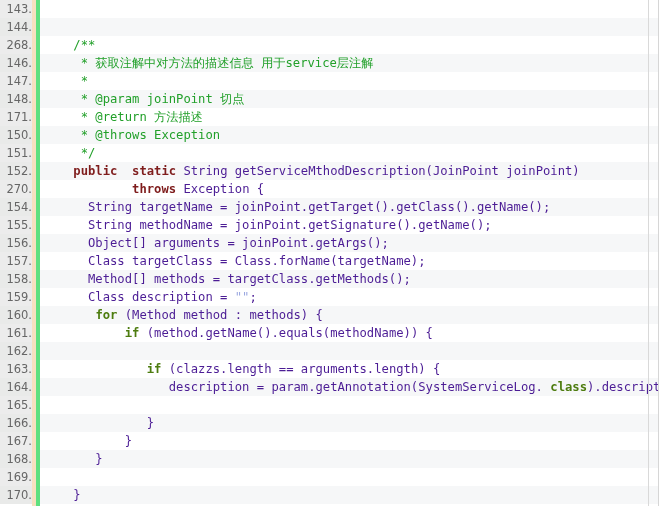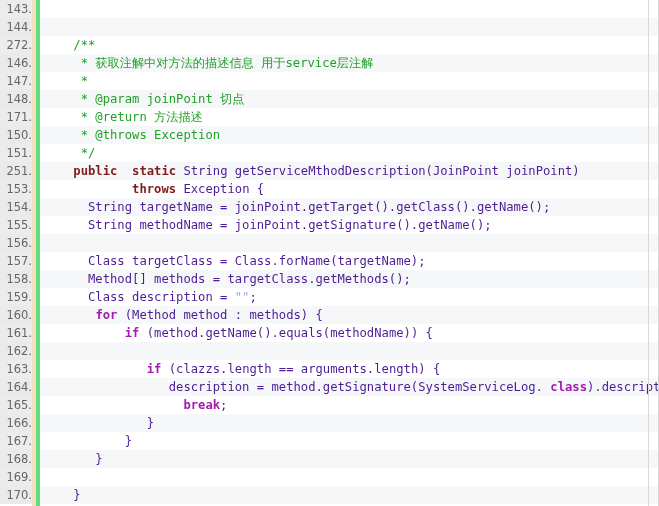--- a/index.html
+++ b/index.html
@@ -87,52 +87,52 @@
     font-family: "DejaVu Sans Mono", "Liberation Mono", monospace;
     font-size: 12.2px;
     color: #2b2b2b;
     white-space: pre;
     letter-spacing: 0px;
   }
 
   
   .tok-comment  { color: #22a02a; }
   .tok-kw       { color: #7f1d1d; font-weight: bold; }
-  .tok-kw2      { color: #a21caf; font-weight: bold; }
+  .tok-kw2      { color: #4d7c0f; font-weight: bold; }
   .tok-str      { color: #9aa7e0; }
   .tok-plain    { color: #4c1d95; }
 </style>
 </head>
 <body>
 
 <div id="editor">
   <div id="rows">
       <div class="row"><div class="gutter-num">143.</div><div class="code"></div></div>
       <div class="row alt"><div class="gutter-num">144.</div><div class="code"></div></div>
-      <div class="row"><div class="gutter-num">272.</div><div class="code"><span class="tok-comment">    /**</span></div></div>
+      <div class="row"><div class="gutter-num">268.</div><div class="code"><span class="tok-comment">    /**</span></div></div>
       <div class="row alt"><div class="gutter-num">146.</div><div class="code"><span class="tok-comment">     * 获取注解中对方法的描述信息 用于service层注解</span></div></div>
       <div class="row"><div class="gutter-num">147.</div><div class="code"><span class="tok-comment">     *</span></div></div>
       <div class="row alt"><div class="gutter-num">148.</div><div class="code"><span class="tok-comment">     * @param joinPoint 切点</span></div></div>
       <div class="row"><div class="gutter-num">171.</div><div class="code"><span class="tok-comment">     * @return 方法描述</span></div></div>
       <div class="row alt"><div class="gutter-num">150.</div><div class="code"><span class="tok-comment">     * @throws Exception</span></div></div>
       <div class="row"><div class="gutter-num">151.</div><div class="code"><span class="tok-comment">     */</span></div></div>
-      <div class="row alt"><div class="gutter-num">251.</div><div class="code"><span class="tok-plain">    </span><span class="tok-kw">public</span><span class="tok-plain">  </span><span class="tok-kw">static</span><span class="tok-plain"> String getServiceMthodDescription(JoinPoint joinPoint)</span></div></div>
-      <div class="row"><div class="gutter-num">153.</div><div class="code"><span class="tok-plain">            </span><span class="tok-kw">throws</span><span class="tok-plain"> Exception {</span></div></div>
+      <div class="row alt"><div class="gutter-num">152.</div><div class="code"><span class="tok-plain">    </span><span class="tok-kw">public</span><span class="tok-plain">  </span><span class="tok-kw">static</span><span class="tok-plain"> String getServiceMthodDescription(JoinPoint joinPoint)</span></div></div>
+      <div class="row"><div class="gutter-num">270.</div><div class="code"><span class="tok-plain">            </span><span class="tok-kw">throws</span><span class="tok-plain"> Exception {</span></div></div>
       <div class="row alt"><div class="gutter-num">154.</div><div class="code"><span class="tok-plain">      String targetName = joinPoint.getTarget().getClass().getName();</span></div></div>
       <div class="row"><div class="gutter-num">155.</div><div class="code"><span class="tok-plain">      String methodName = joinPoint.getSignature().getName();</span></div></div>
-      <div class="row alt"><div class="gutter-num">156.</div></div>
+      <div class="row alt"><div class="gutter-num">156.</div><div class="code"><span class="tok-plain">      Object[] arguments = joinPoint.getArgs();</span></div></div>
       <div class="row"><div class="gutter-num">157.</div><div class="code"><span class="tok-plain">      Class targetClass = Class.forName(targetName);</span></div></div>
       <div class="row alt"><div class="gutter-num">158.</div><div class="code"><span class="tok-plain">      Method[] methods = targetClass.getMethods();</span></div></div>
       <div class="row"><div class="gutter-num">159.</div><div class="code"><span class="tok-plain">      Class description = </span><span class="tok-str">""</span><span class="tok-plain">;</span></div></div>
       <div class="row alt"><div class="gutter-num">160.</div><div class="code"><span class="tok-plain">       </span><span class="tok-kw2">for</span><span class="tok-plain"> (Method method : methods) {</span></div></div>
       <div class="row"><div class="gutter-num">161.</div><div class="code"><span class="tok-plain">           </span><span class="tok-kw2">if</span><span class="tok-plain"> (method.getName().equals(methodName)) {</span></div></div>
       <div class="row alt"><div class="gutter-num">162.</div></div>
       <div class="row"><div class="gutter-num">163.</div><div class="code"><span class="tok-plain">              </span><span class="tok-kw2">if</span><span class="tok-plain"> (clazzs.length == arguments.length) {</span></div></div>
-      <div class="row alt"><div class="gutter-num">164.</div><div class="code"><span class="tok-plain">                 description = method.getSignature(SystemServiceLog. </span><span class="tok-kw2">class</span><span class="tok-plain">).descript</span></div></div>
-      <div class="row"><div class="gutter-num">165.</div><div class="code"><span class="tok-plain">                   </span><span class="tok-kw2">break</span><span class="tok-plain">;</span></div></div>
+      <div class="row alt"><div class="gutter-num">164.</div><div class="code"><span class="tok-plain">                 description = param.getAnnotation(SystemServiceLog. </span><span class="tok-kw2">class</span><span class="tok-plain">).descript</span></div></div>
+      <div class="row"><div class="gutter-num">165.</div></div>
       <div class="row alt"><div class="gutter-num">166.</div><div class="code"><span class="tok-plain">              }</span></div></div>
       <div class="row"><div class="gutter-num">167.</div><div class="code"><span class="tok-plain">           }</span></div></div>
       <div class="row alt"><div class="gutter-num">168.</div><div class="code"><span class="tok-plain">       }</span></div></div>
       <div class="row"><div class="gutter-num">169.</div></div>
       <div class="row alt"><div class="gutter-num">170.</div><div class="code"><span class="tok-plain">    }</span></div></div>
     </div>
   <div id="gutter-beige"></div>
   <div id="gutter-green"></div>
   <div id="right-rule"></div>
 </div>

